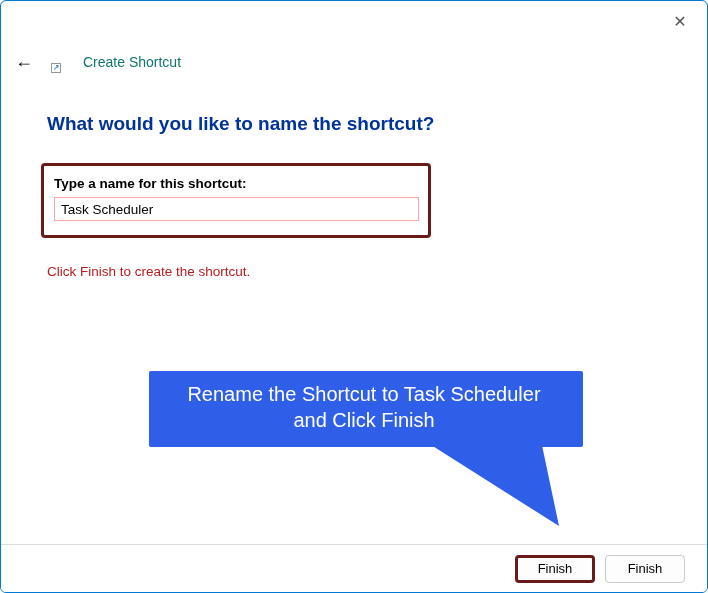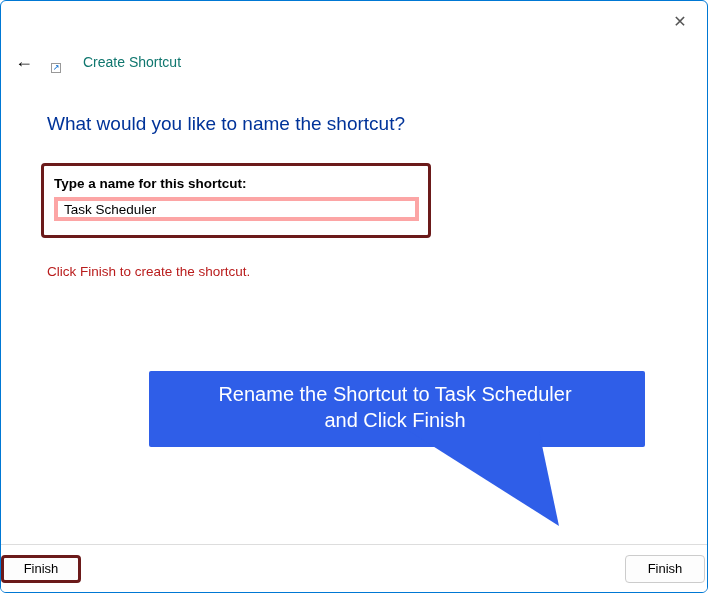--- a/index.html
+++ b/index.html
@@ -65,41 +65,41 @@
   }
   .content {
     position: absolute;
     top: 112px;
     left: 46px;
     right: 46px;
   }
   .heading {
     font-size: 19px;
     color: #003399;
-    font-weight: 400;
+    font-weight: 700;
     margin-bottom: 28px;
   }
   .input-group {
     border: 3px solid #6b1a1a;
     border-radius: 4px;
     padding: 10px 10px 14px 10px;
     width: 390px;
     margin-left: -6px;
     margin-bottom: 26px;
   }
   .input-label {
     font-size: 13.5px;
     color: #000;
     margin-bottom: 6px;
     font-weight: bold;
   }
   .name-input {
     width: 365px;
     height: 24px;
-    border: 4px solid #fca5a5;
+    border: 1px solid #fca5a5;
     font-size: 13.5px;
     padding: 2px 6px;
     font-family: inherit;
     outline: none;
   }
   .instruction {
     font-size: 13.5px;
     color: #b91c1c;
   }
   .callout-wrap {
@@ -109,34 +109,34 @@
     width: 450px;
     height: 180px;
   }
   .callout-box {
     background: #2f5ee8;
     color: #fff;
     font-size: 20px;
     text-align: center;
     padding: 10px 16px 14px 12px;
     border-radius: 2px;
-    width: 496px;
+    width: 434px;
     line-height: 1.3;
   }
   .footer {
     position: absolute;
     bottom: 0;
     left: 0;
     right: 0;
     height: 48px;
     border-top: 1px solid #ddd;
     display: flex;
-    justify-content: space-between;
+    justify-content: flex-end;
     align-items: center;
-    padding-right: 2px;
+    padding-right: 22px;
     gap: 10px;
     background: #fff;
   }
   .btn {
     min-width: 80px;
     height: 28px;
     font-size: 13px;
     font-family: inherit;
     background: #fdfdfd;
     border: 1px solid #ccc;

